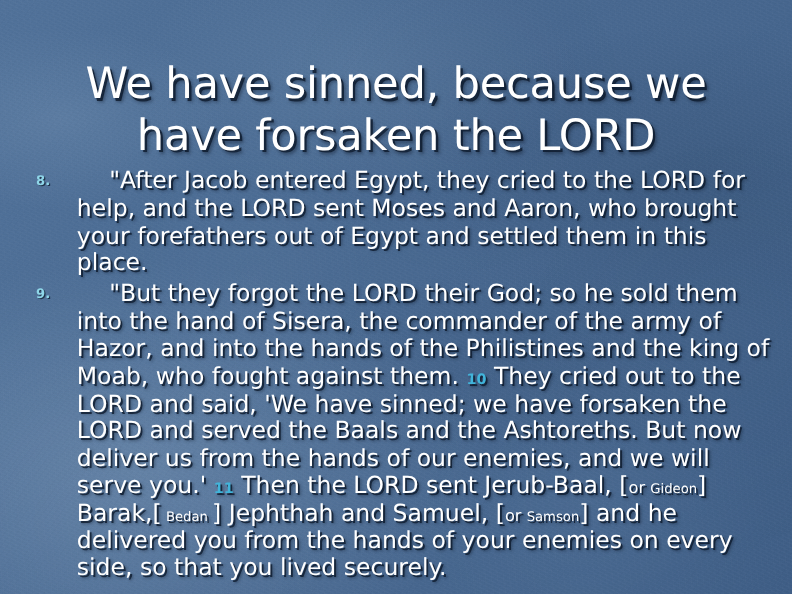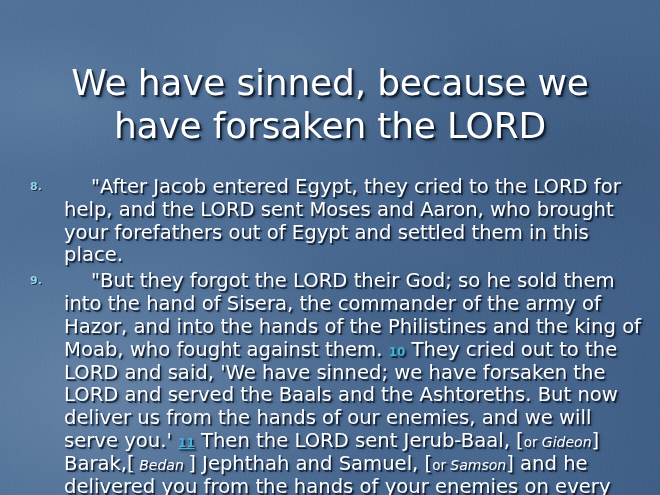--- a/index.html
+++ b/index.html
@@ -49,21 +49,21 @@
     pointer-events: none;
     opacity: .5;
     background-image:
       radial-gradient(circle at 12% 88%, rgba(190,210,230,0.10), rgba(0,0,0,0) 28%),
       radial-gradient(circle at 32% 46%, rgba(190,210,230,0.07), rgba(0,0,0,0) 22%),
       radial-gradient(circle at 74% 84%, rgba(190,210,230,0.08), rgba(0,0,0,0) 24%),
       radial-gradient(circle at 58% 18%, rgba(26,46,74,0.10), rgba(0,0,0,0) 26%),
       radial-gradient(circle at 92% 58%, rgba(26,46,74,0.10), rgba(0,0,0,0) 26%);
   }
 
-  .layer { position: relative; z-index: 2; margin-top: 36px; }
+  .layer { position: relative; z-index: 2; }
 
   
   #title {
     position: absolute;
     top: 26px;
     left: 28px;
     width: 604px;
     text-align: center;
     color: #ffffff;
     font-size: 36px;
@@ -107,25 +107,24 @@
     display: block;
     text-indent: 27px;
     text-shadow: 1.6px 1.6px 0 rgba(12,24,42,0.78), 2.4px 2.4px 2.5px rgba(10,20,36,0.40);
   }
 
   .vnum {
     color: #41b4da;
     font-size: 12px;
     font-weight: 600;
   }
-  .vnum.underline { text-decoration: underline; }
+  .vnum.underline { }
 
   .fnote {
-    font-size: 14px;
-    font-style: italic;
+    font-size: 11px;
     color: #ffffff;
   }
   .fnote-roman {
     font-size: 13.5px;
     font-style: normal;
     color: #ffffff;
     text-align: center;
   }
   .brk { color: #ffffff; }
 </style>

